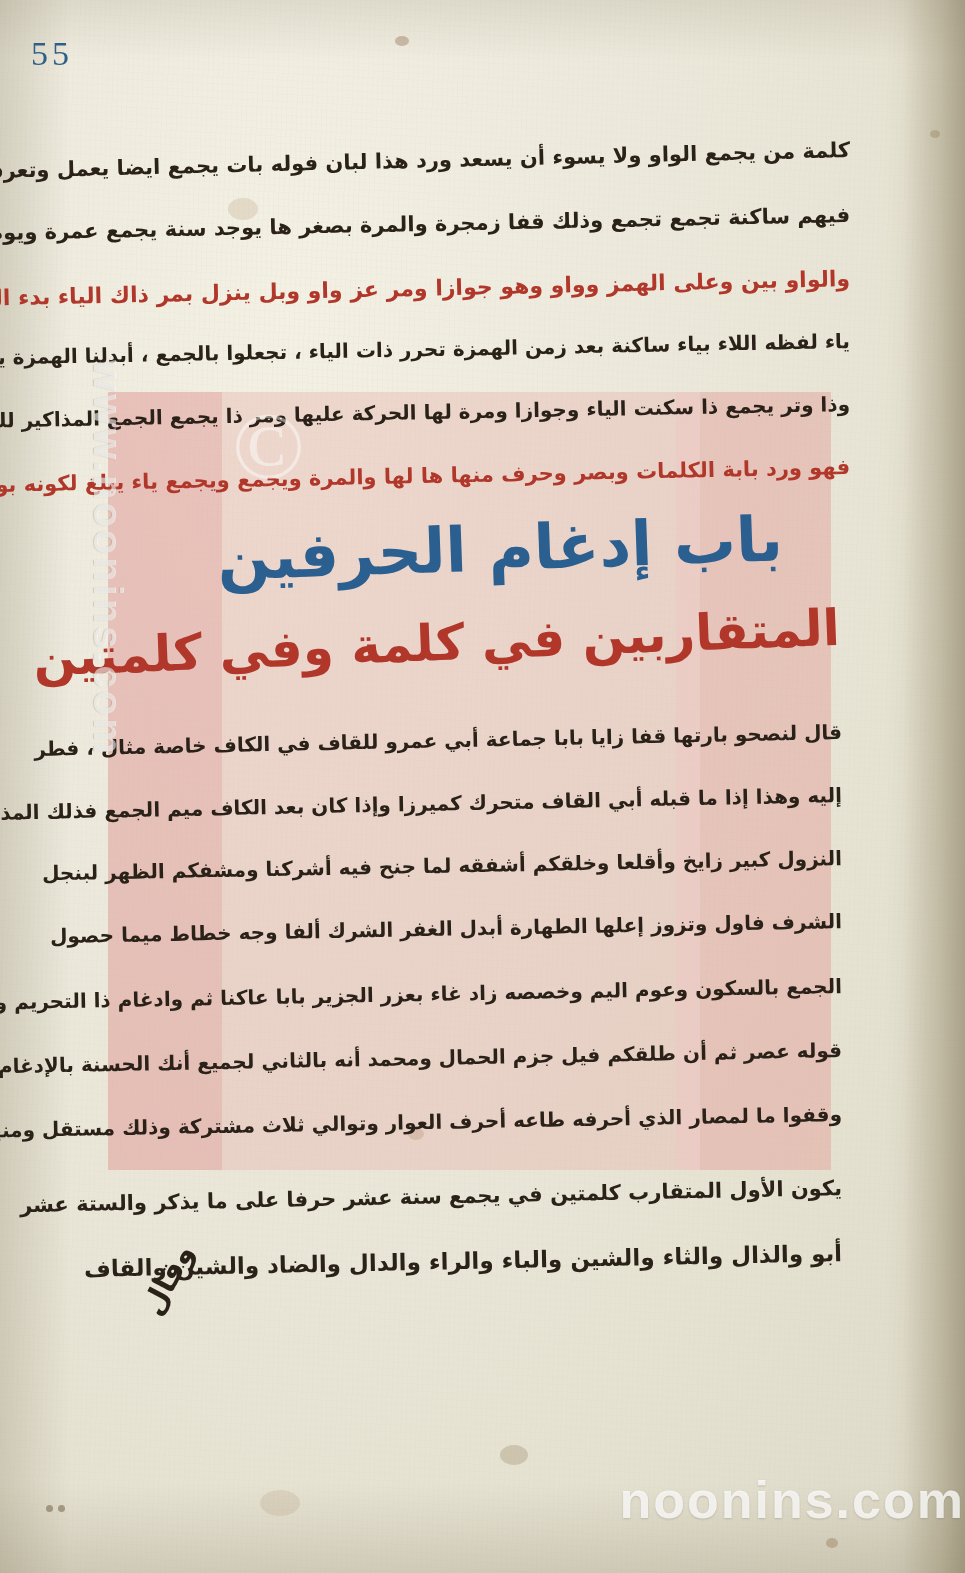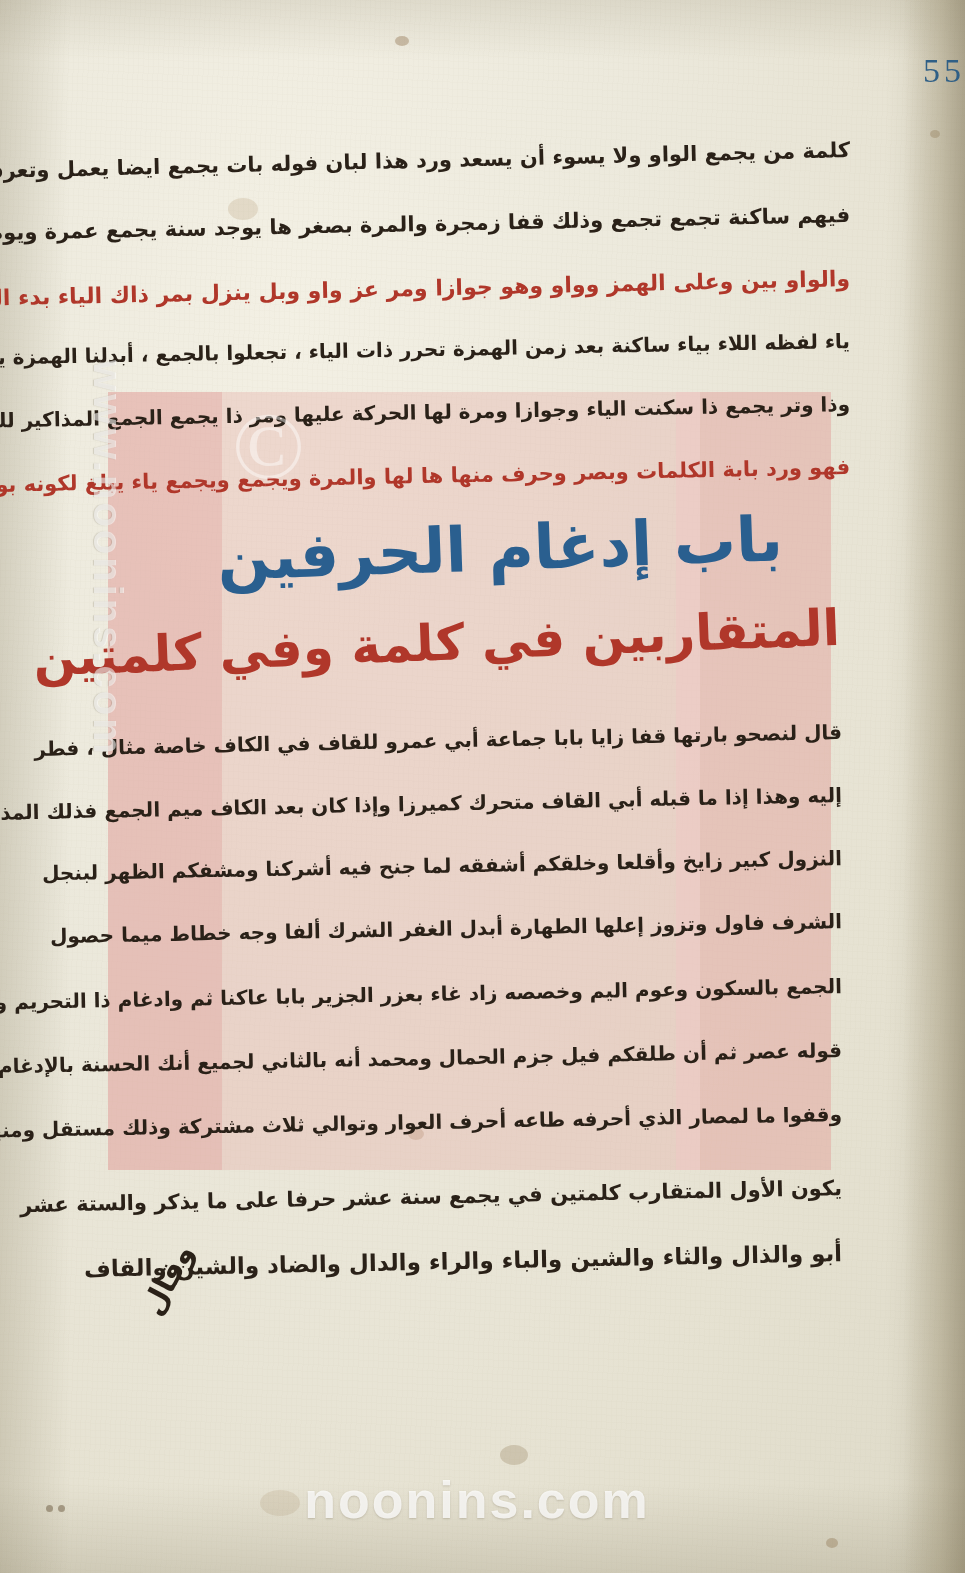--- a/index.html
+++ b/index.html
@@ -80,26 +80,27 @@
   }
   .highlight-block.stripe-c {
     left: 700px; top: 392px; width: 131px; height: 778px;
     background: rgba(226,164,158,.30);
   }
 
   
   .folio-number {
     position: absolute;
     left: 0; right: 0;
-    top: 52px;
-    text-align: right;
+    top: 35px;
+    text-align: left;
     font-family: "Liberation Serif", serif;
     font-size: 34px;
     color: #2f5f86;
     letter-spacing: 4px;
+    padding-left: 31px;
   }
 
   .line {
     position: absolute;
     direction: rtl;
     unicode-bidi: bidi-override;
     white-space: nowrap;
     font-family: "DejaVu Sans", sans-serif;
     font-weight: 600;
   }
@@ -152,23 +153,23 @@
     font-weight: 700;
     letter-spacing: 3px;
     color: rgba(255,255,255,.55);
     text-shadow: 0 1px 1px rgba(120,110,90,.25);
     transform: rotate(90deg);
     transform-origin: left top;
     white-space: nowrap;
   }
   .wm-bottom {
     position: absolute;
-    left: 0; right: 11px;
+    left: 0; right: 0;
     top: 1470px;
-    text-align: center;
+    text-align: right;
     font-family: "Liberation Sans", sans-serif;
     font-size: 52px;
     font-weight: 700;
     letter-spacing: 2px;
     color: rgba(255,255,255,.78);
     text-shadow: 0 1px 2px rgba(120,110,90,.30);
   }
   .wm-copy {
     position: absolute;
     left: 232px;

